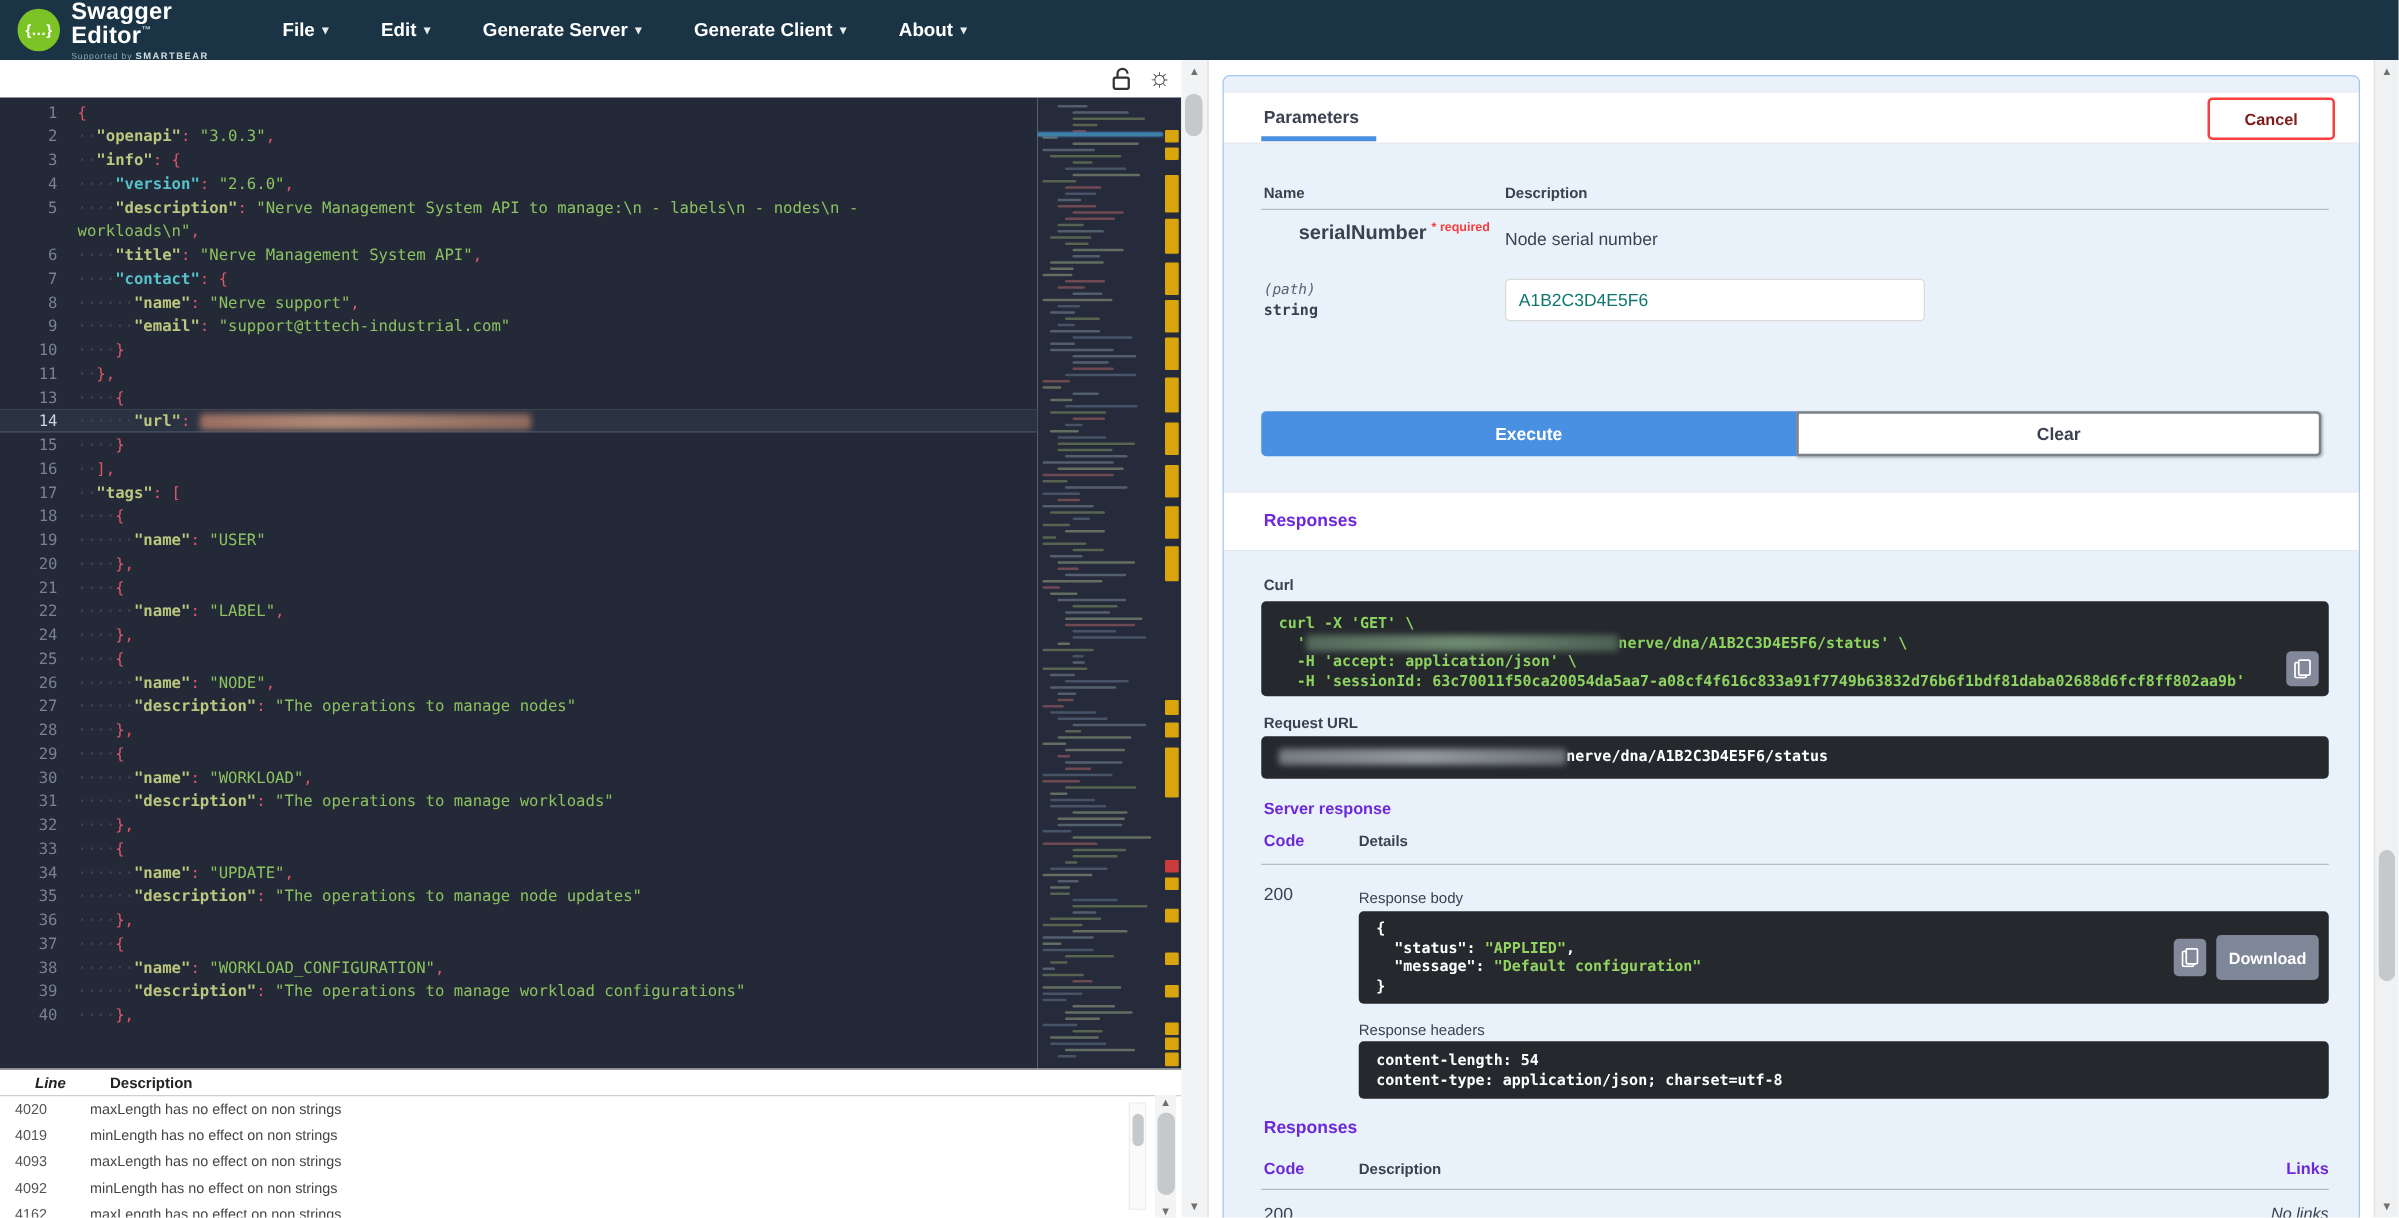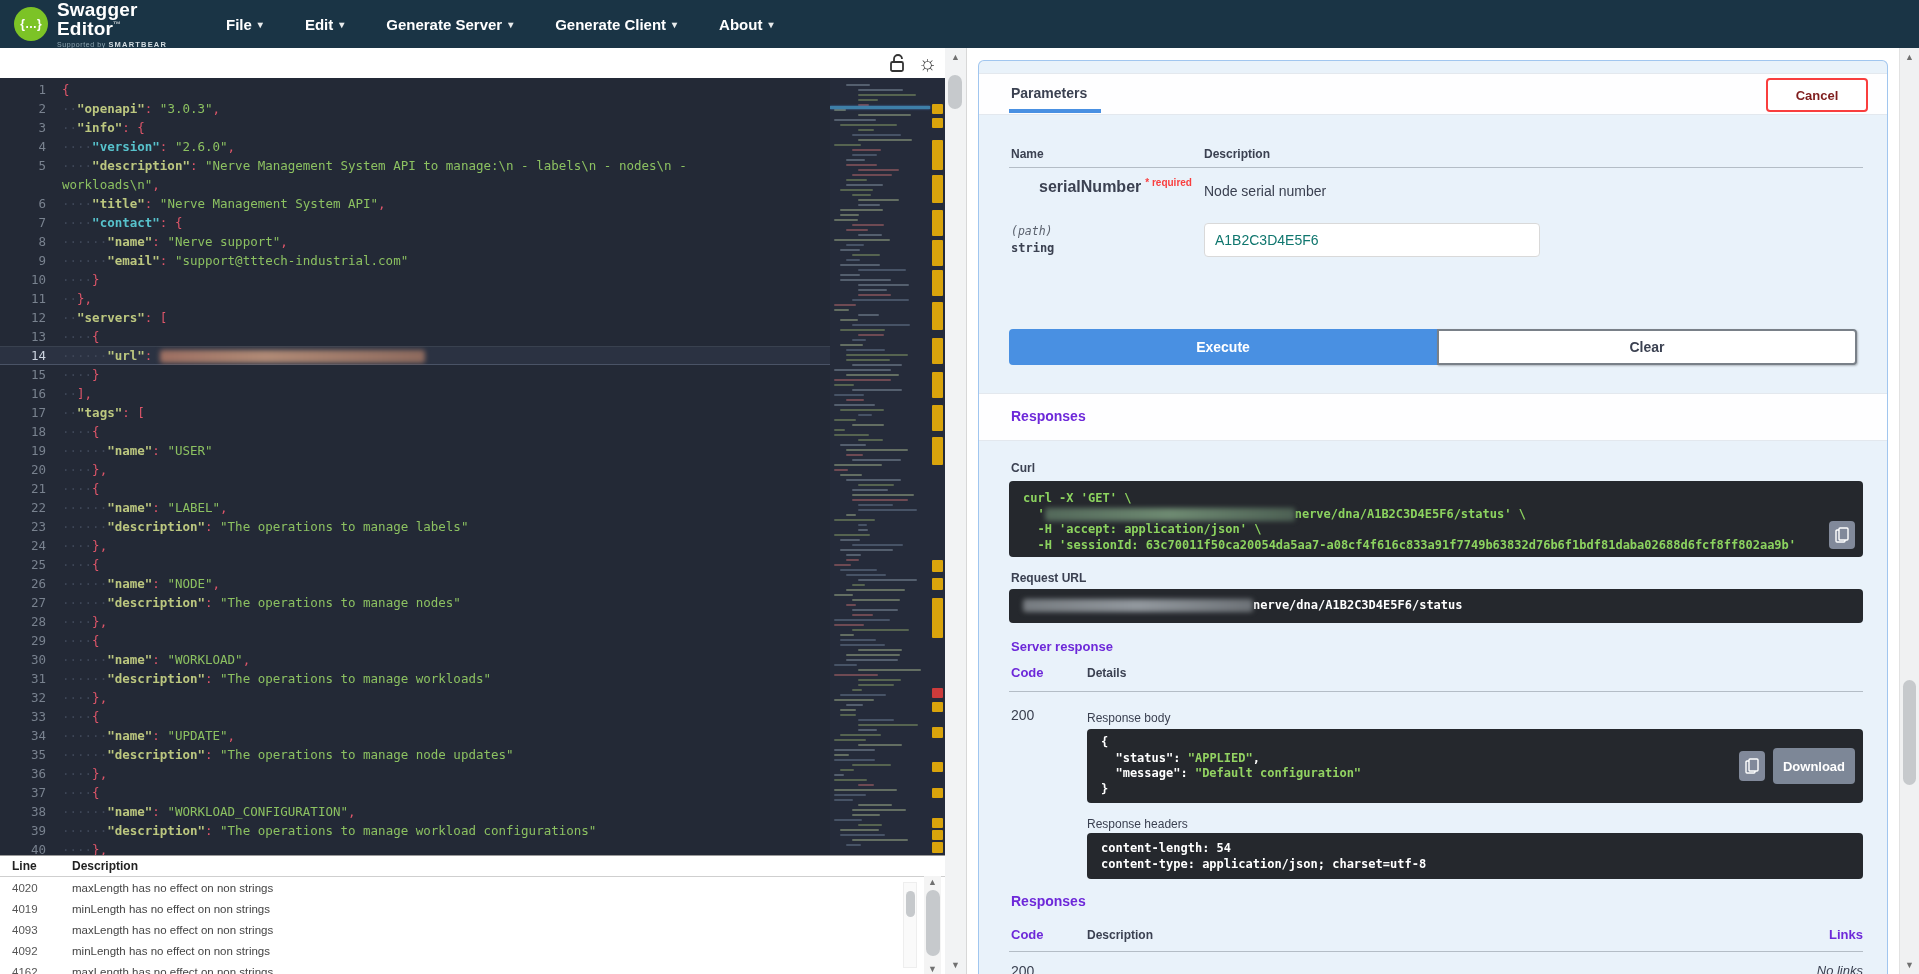--- a/index.html
+++ b/index.html
@@ -51,21 +51,21 @@
   #mm-selection{left:0;top:28px;width:100px;height:3px;background:#3e7fa8;box-shadow:0 0 2px #4a90d9;}
   #annbar{left:100px;top:0;width:15px;height:777px;}
   .ann-mark{position:absolute;left:2px;width:11px;border-radius:1px;}
 
   #page-scroll{left:945px;top:0;width:22px;height:926px;background:#f2f3f4;border-right:1px solid #d8d8d8;box-sizing:border-box;}
   .scroll-arrow{position:absolute;left:0;width:100%;text-align:center;font-size:9px;color:#707070;}
   .scroll-thumb{position:absolute;left:3px;width:14px;background:#c6c9cc;border-radius:7px;}
 
   #error-panel{left:0;top:807px;width:945px;height:119px;background:#fff;border-top:1px solid #9a9a9a;overflow:hidden;}
   #error-header{height:20px;border-bottom:1px solid #cfcfcf;font-size:12px;font-weight:bold;color:#222;display:flex;align-items:center;}
-  #error-header .col-line{width:60px;padding-left:12px;}
+  #error-header .col-line{width:60px;padding-left:28px;font-style:italic;}
   .error-row{height:21px;display:flex;align-items:center;font-size:11.5px;color:#444;cursor:pointer;}
   .error-row .col-line{width:60px;padding-left:12px;color:#555;}
   #err-scroll-outer{left:924px;top:20px;width:17px;height:99px;background:#f4f4f4;}
   #err-scroll-inner{left:903px;top:26px;width:14px;height:86px;background:#fafafa;border:1px solid #eee;box-sizing:border-box;}
 
   
   #right-pane{left:967px;top:48px;width:952px;height:926px;background:#fff;}
   #op-card{left:11px;top:12px;width:908px;height:916px;background:#e9f2fa;
     border:1px solid rgba(73,144,226,.45);border-radius:6px 6px 0 0;overflow:hidden;}
   .white-band{position:absolute;left:0;right:0;background:rgba(255,255,255,.92);
@@ -162,32 +162,30 @@
         <div class="ed-line"><span class="gut">3</span><span class="code"><span class="t-g">··</span><span class="t-k">"info"</span><span class="t-p">:</span><span class="t-w"> </span><span class="t-p">{</span></span></div>
         <div class="ed-line"><span class="gut">4</span><span class="code"><span class="t-g">····</span><span class="t-c">"version"</span><span class="t-p">:</span><span class="t-w"> </span><span class="t-s">"2.6.0"</span><span class="t-p">,</span></span></div>
         <div class="ed-line"><span class="gut">5</span><span class="code"><span class="t-g">····</span><span class="t-k">"description"</span><span class="t-p">:</span><span class="t-w"> </span><span class="t-s">"Nerve Management System API to manage:\n - labels\n - nodes\n -</span></span></div>
         <div class="ed-line"><span class="gut"></span><span class="code"><span class="t-s">workloads\n"</span><span class="t-p">,</span></span></div>
         <div class="ed-line"><span class="gut">6</span><span class="code"><span class="t-g">····</span><span class="t-k">"title"</span><span class="t-p">:</span><span class="t-w"> </span><span class="t-s">"Nerve Management System API"</span><span class="t-p">,</span></span></div>
         <div class="ed-line"><span class="gut">7</span><span class="code"><span class="t-g">····</span><span class="t-c">"contact"</span><span class="t-p">:</span><span class="t-w"> </span><span class="t-p">{</span></span></div>
         <div class="ed-line"><span class="gut">8</span><span class="code"><span class="t-g">······</span><span class="t-k">"name"</span><span class="t-p">:</span><span class="t-w"> </span><span class="t-s">"Nerve support"</span><span class="t-p">,</span></span></div>
         <div class="ed-line"><span class="gut">9</span><span class="code"><span class="t-g">······</span><span class="t-k">"email"</span><span class="t-p">:</span><span class="t-w"> </span><span class="t-s">"support@tttech-industrial.com"</span></span></div>
         <div class="ed-line"><span class="gut">10</span><span class="code"><span class="t-g">····</span><span class="t-p">}</span></span></div>
         <div class="ed-line"><span class="gut">11</span><span class="code"><span class="t-g">··</span><span class="t-p">},</span></span></div>
-        <div class="ed-line"><span class="gut">12</span><span class="code"><span class="t-g">··</span><span class="t-k">"servers"</span><span class="t-p">:</span><span class="t-w"> </span><span class="t-p">[</span></span></div>
         <div class="ed-line"><span class="gut">13</span><span class="code"><span class="t-g">····</span><span class="t-p">{</span></span></div>
         <div class="ed-line active"><span class="gut">14</span><span class="code"><span class="t-g">······</span><span class="t-k">"url"</span><span class="t-p">:</span><span class="t-w"> </span><span class="redact redact-url" style="width: 265px;"></span></span></div>
         <div class="ed-line"><span class="gut">15</span><span class="code"><span class="t-g">····</span><span class="t-p">}</span></span></div>
         <div class="ed-line"><span class="gut">16</span><span class="code"><span class="t-g">··</span><span class="t-p">],</span></span></div>
         <div class="ed-line"><span class="gut">17</span><span class="code"><span class="t-g">··</span><span class="t-k">"tags"</span><span class="t-p">:</span><span class="t-w"> </span><span class="t-p">[</span></span></div>
         <div class="ed-line"><span class="gut">18</span><span class="code"><span class="t-g">····</span><span class="t-p">{</span></span></div>
         <div class="ed-line"><span class="gut">19</span><span class="code"><span class="t-g">······</span><span class="t-k">"name"</span><span class="t-p">:</span><span class="t-w"> </span><span class="t-s">"USER"</span></span></div>
         <div class="ed-line"><span class="gut">20</span><span class="code"><span class="t-g">····</span><span class="t-p">},</span></span></div>
         <div class="ed-line"><span class="gut">21</span><span class="code"><span class="t-g">····</span><span class="t-p">{</span></span></div>
         <div class="ed-line"><span class="gut">22</span><span class="code"><span class="t-g">······</span><span class="t-k">"name"</span><span class="t-p">:</span><span class="t-w"> </span><span class="t-s">"LABEL"</span><span class="t-p">,</span></span></div>
-        <div class="ed-line"><span class="gut">23</span><span class="code"><span class="t-g">······</span><span class="t-k">"description"</span><span class="t-p">:</span><span class="t-w"> </span><span class="t-s">"The operations to manage labels"</span></span></div>
         <div class="ed-line"><span class="gut">24</span><span class="code"><span class="t-g">····</span><span class="t-p">},</span></span></div>
         <div class="ed-line"><span class="gut">25</span><span class="code"><span class="t-g">····</span><span class="t-p">{</span></span></div>
         <div class="ed-line"><span class="gut">26</span><span class="code"><span class="t-g">······</span><span class="t-k">"name"</span><span class="t-p">:</span><span class="t-w"> </span><span class="t-s">"NODE"</span><span class="t-p">,</span></span></div>
         <div class="ed-line"><span class="gut">27</span><span class="code"><span class="t-g">······</span><span class="t-k">"description"</span><span class="t-p">:</span><span class="t-w"> </span><span class="t-s">"The operations to manage nodes"</span></span></div>
         <div class="ed-line"><span class="gut">28</span><span class="code"><span class="t-g">····</span><span class="t-p">},</span></span></div>
         <div class="ed-line"><span class="gut">29</span><span class="code"><span class="t-g">····</span><span class="t-p">{</span></span></div>
         <div class="ed-line"><span class="gut">30</span><span class="code"><span class="t-g">······</span><span class="t-k">"name"</span><span class="t-p">:</span><span class="t-w"> </span><span class="t-s">"WORKLOAD"</span><span class="t-p">,</span></span></div>
         <div class="ed-line"><span class="gut">31</span><span class="code"><span class="t-g">······</span><span class="t-k">"description"</span><span class="t-p">:</span><span class="t-w"> </span><span class="t-s">"The operations to manage workloads"</span></span></div>
         <div class="ed-line"><span class="gut">32</span><span class="code"><span class="t-g">····</span><span class="t-p">},</span></span></div>
         <div class="ed-line"><span class="gut">33</span><span class="code"><span class="t-g">····</span><span class="t-p">{</span></span></div>

